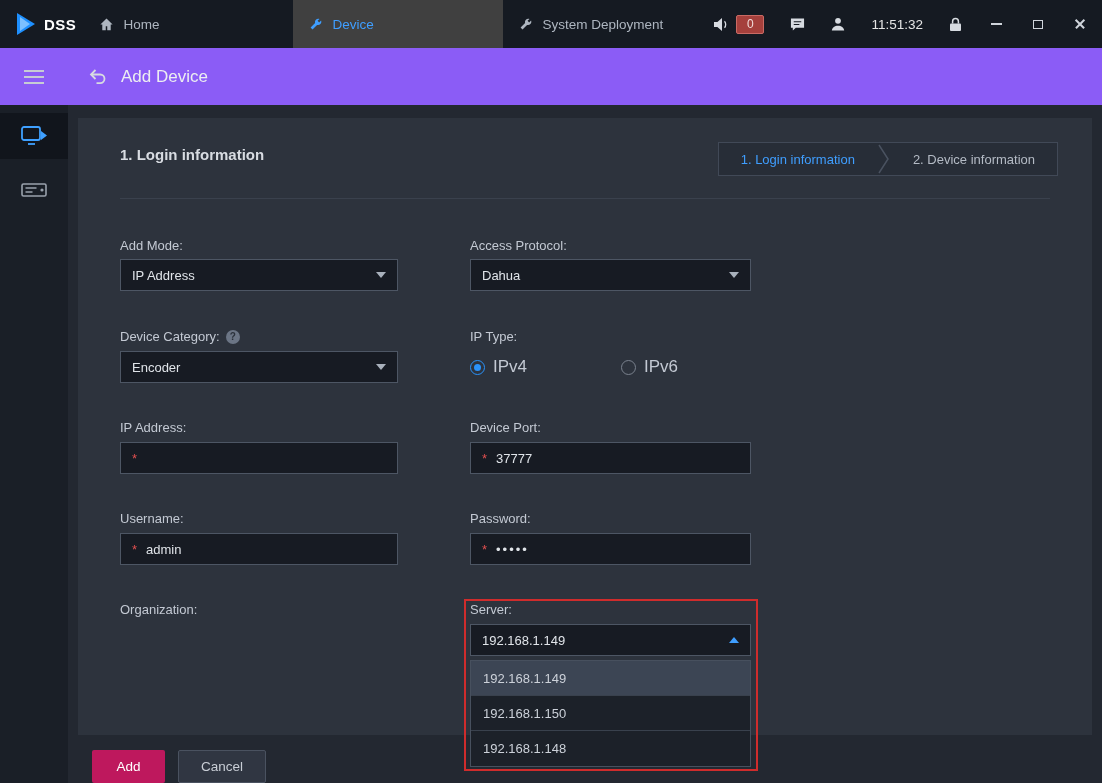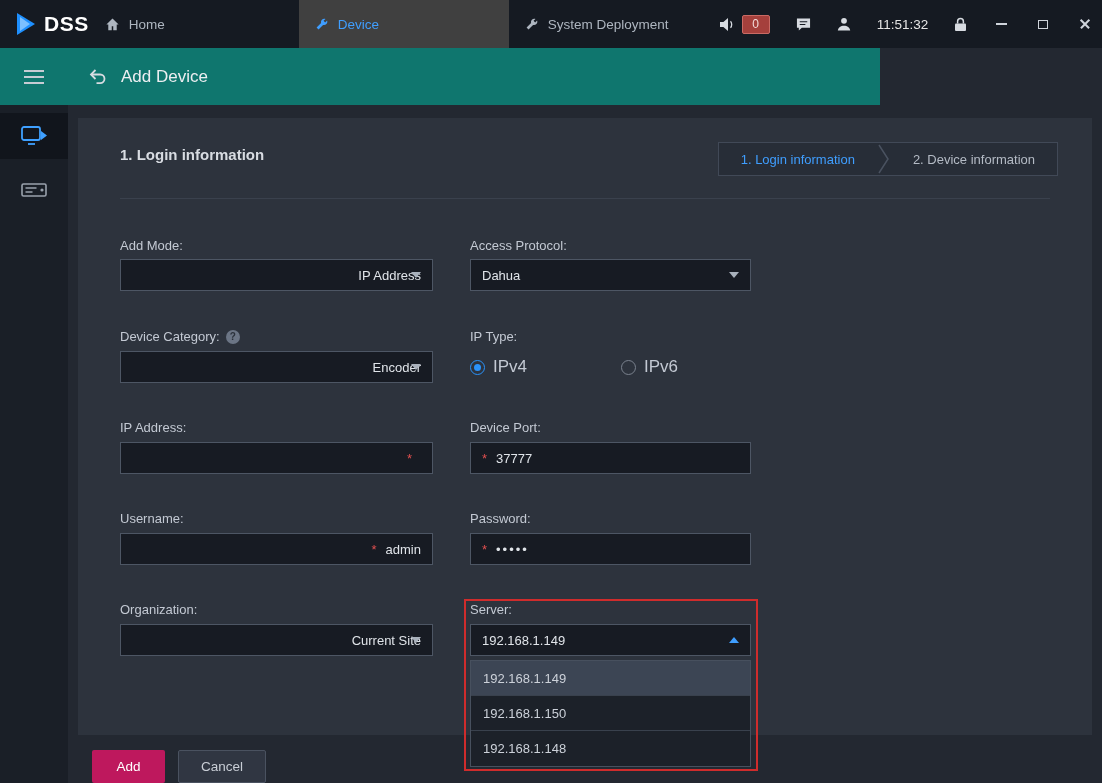--- a/index.html
+++ b/index.html
@@ -6,39 +6,39 @@
   body {
     width:1102px; height:783px; position:relative; overflow:hidden;
     background:#232831; font-family:"Liberation Sans", sans-serif; color:#cfd4dc;
   }
   svg { display:block; }
 
   
   .topbar { position:absolute; top:0; left:0; width:1102px; height:48px;
             background:#151a22; display:flex; align-items:stretch; }
   .logo { width:148px; display:flex; align-items:center; gap:4px; padding-left:14px; }
-  .logo-text { color:#ffffff; font-size:21px; font-weight:bold; letter-spacing:.5px; }
+  .logo-text { color:#ffffff; font-size:15px; font-weight:bold; letter-spacing:.5px; }
   .nav { display:flex; }
   .tab { width:210px; display:flex; align-items:center; gap:9px; padding-left:16px;
          font-size:13.5px; color:#aeb6c0; cursor:pointer; }
   .tab.selected { background:#404040; color:#3f9eff; }
   .tright { margin-left:auto; display:flex; align-items:center; gap:26px; padding-right:14px; }
   .alarm { display:flex; align-items:center; gap:6px; }
   .badge { min-width:28px; height:19px; padding:0 9px; background:#a5403c; border:1px solid #c96a64;
            border-radius:2px; color:#f2dcda; font-size:12px; display:flex; align-items:center; justify-content:center; }
   .clock { font-size:13.5px; color:#e5e5e5; }
   .wc { width:16px; height:16px; position:relative; display:flex; align-items:center; justify-content:center; cursor:pointer; }
   .min-glyph { width:11px; height:2px; background:#cfd4db; }
   .max-glyph { width:10px; height:9px; border:1.5px solid #cfd4db; }
   .x1,.x2 { position:absolute; left:2px; top:7px; width:12px; height:1.6px; background:#cfd4db; }
   .x1 { transform:rotate(45deg); } .x2 { transform:rotate(-45deg); }
 
   
-  .subbar { position:absolute; top:48px; left:0; width:880px; height:57px;
-            background:#0f766e; display:flex; align-items:center; }
+  .subbar { position:absolute; top:48px; left:0; width:1102px; height:57px;
+            background:#8b5cf6; display:flex; align-items:center; }
   .hamburger { width:68px; display:flex; flex-direction:column; align-items:center; gap:4px; cursor:pointer; }
   .hamburger span { width:20px; height:2px; background:#c7ccd4; }
   .back { margin-left:20px; cursor:pointer; }
   .page-title { margin-left:14px; font-size:17px; color:#eceef1; }
 
   
   .sidebar { position:absolute; top:105px; left:0; width:68px; bottom:0; background:#1a1f27; padding-top:8px; }
   .side-item { height:46px; margin-bottom:8px; display:flex; align-items:center; justify-content:center; cursor:pointer; }
   .side-item.selected { background:#11151c; }
 
@@ -51,21 +51,21 @@
   .step-seg.selected { color:#3f9eff; }
   .step-sep { display:flex; align-items:center; }
   .divider { position:absolute; left:42px; right:42px; top:80px; height:1px; background:#3a414d; }
 
   
   .lab { position:absolute; font-size:13px; color:#c3c9d3; display:flex; align-items:center; }
   .cl { left:42px; } .cr { left:392px; }
   .l1{top:120px}.l2{top:211px}.l3{top:302px}.l4{top:393px}.l5{top:484px}
   .field { position:absolute; height:32px; background:#171b23; border:1px solid #4d5664;
            display:flex; align-items:center; padding:0 11px; font-size:13px; color:#e0e4e9; cursor:pointer; }
-  .field.cl { width:313px;justify-content:flex-end; } .field.cr { width:281px; }
+  .field.cl { width:278px; } .field.cr { width:281px; }
   .f1{top:141px}.f2{top:233px}.f3{top:324px}.f4{top:415px}.f5{top:506px}
   .caret-down { position:absolute; right:11px; width:0; height:0;
                 border-left:5px solid transparent; border-right:5px solid transparent; border-top:6px solid #a9b1bc; }
   .caret-up { position:absolute; right:11px; width:0; height:0;
               border-left:5px solid transparent; border-right:5px solid transparent; border-bottom:6px solid #3f9eff; }
   .req { color:#e04f4f; margin-right:9px; }
   .pwd { letter-spacing:2px; }
   .help { display:inline-flex; width:14px; height:14px; border-radius:50%; background:#6b7585; color:#2b313b;
           font-size:10px; font-weight:bold; align-items:center; justify-content:center; margin-left:6px; cursor:pointer; }
   .radio-row { position:absolute; left:392px; height:32px; display:flex; align-items:center; gap:94px; }
@@ -272,24 +272,20 @@
     <span class="req">*</span>
     <span>admin</span>
   </div>
   <div class="lab cr l4">Password:</div>
   <div class="field cr f4">
     <span class="req">*</span>
     <span class="pwd">•••••</span>
   </div>
 
   <div class="lab cl l5">Organization:</div>
-  <div class="field select cl f5">
-    <span>Current Site</span>
-    <span class="caret-down"></span>
-  </div>
   <div class="lab cr l5">Server:</div>
   <div class="field select cr f5">
     <span>192.168.1.149</span>
     <span class="caret-up"></span>
   </div>
 
   <div class="server-list">
     <div class="server-opt selected">
       <span>192.168.1.149</span>
     </div>

